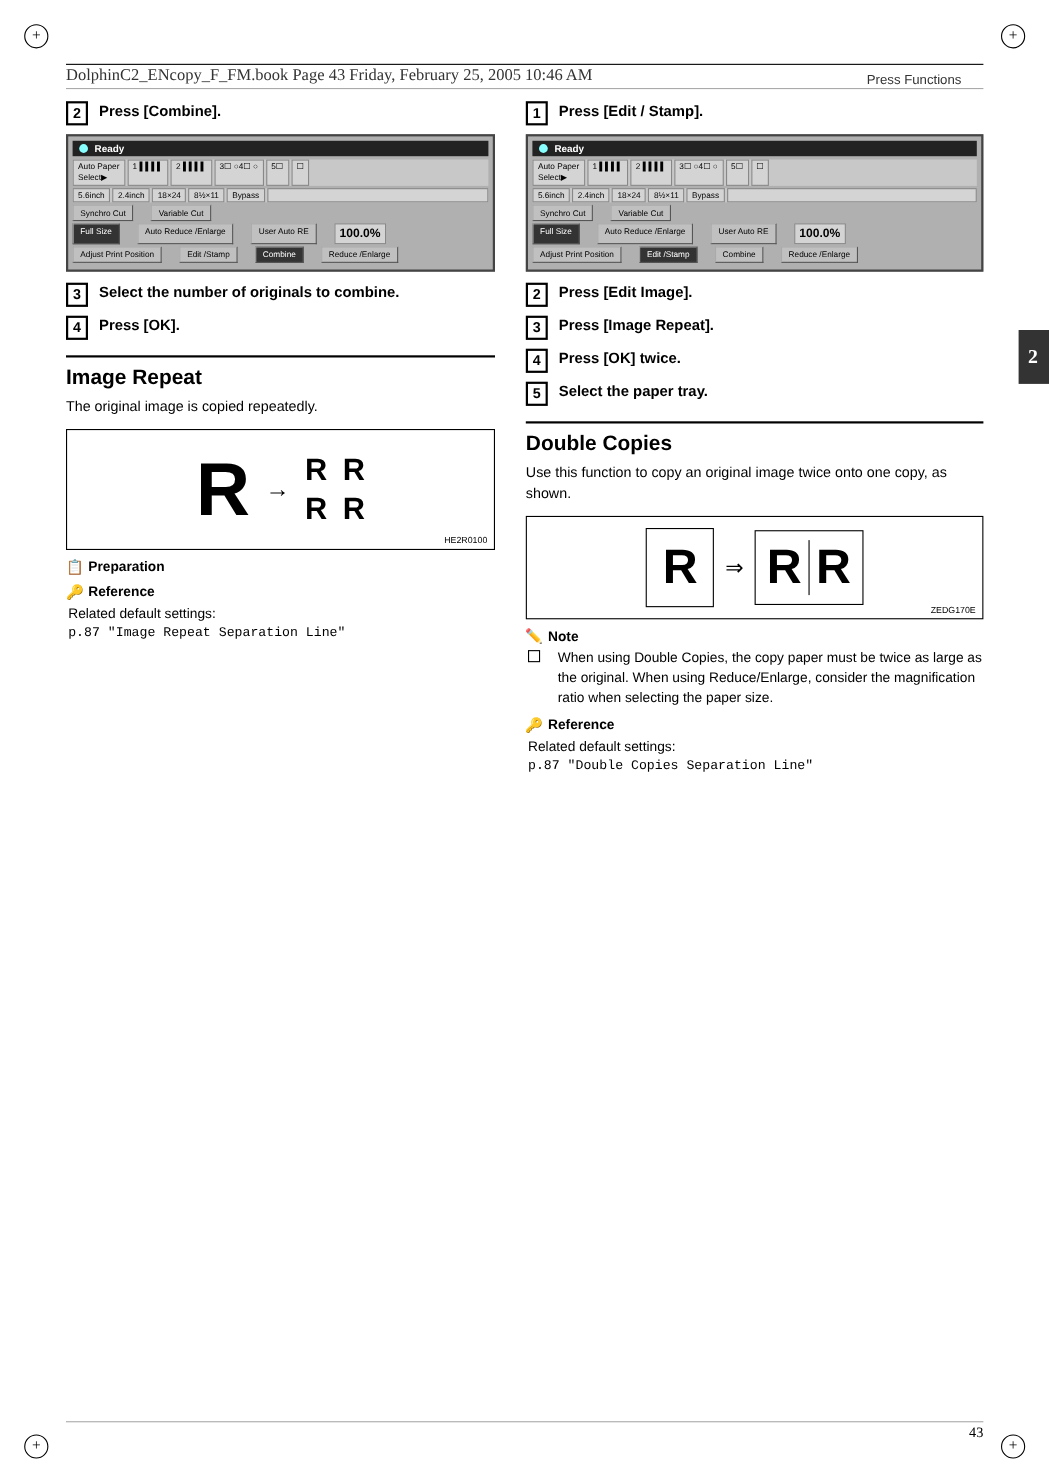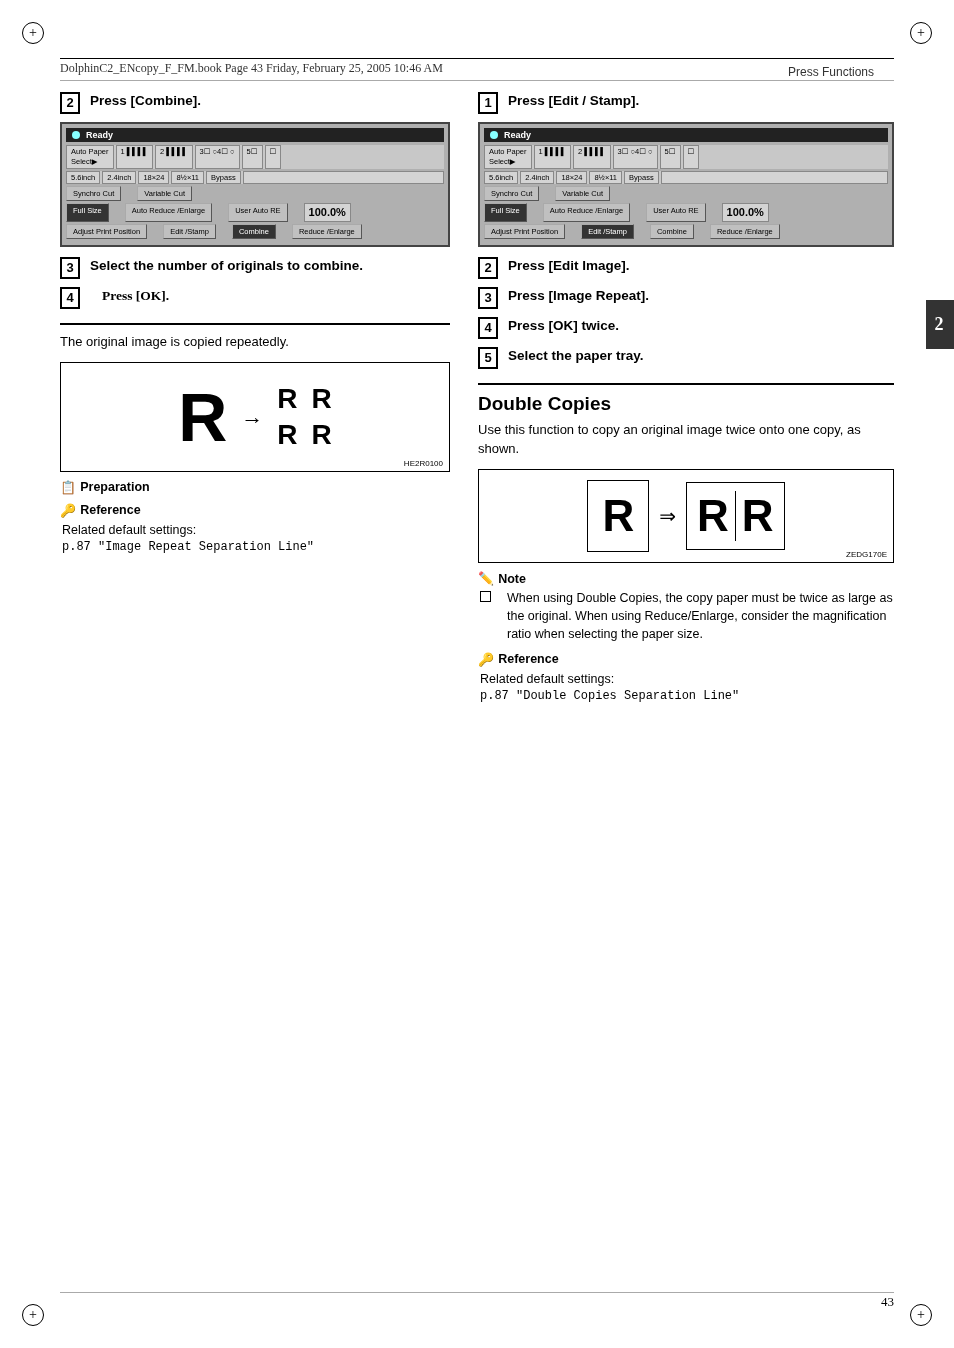--- a/index.html
+++ b/index.html
@@ -33,21 +33,21 @@
     .corner-circle.br { bottom: 22px; right: 22px; }
 
     
     .file-info-bar {
       position: absolute;
       top: 58px;
       left: 60px;
       right: 60px;
       border-top: 1px solid #000;
       padding-top: 2px;
-      font-size: 12px;
+      font-size: 15px;
       color: #333;
     }
     .file-info-bar span { margin-right: 20px; }
 
     
     .right-tab {
       position: absolute;
       top: 300px;
       right: 0;
       width: 28px;
@@ -421,25 +421,26 @@
     <div class="step-block">
       <div class="step-header">
         <span class="step-num boxed">3</span>
         <span class="step-text" style="margin-left:6px;">Select the number of originals to combine.</span>
       </div>
     </div>
 
     <div class="step-block">
       <div class="step-header">
         <span class="step-num boxed">4</span>
-        <span class="step-text" style="margin-left:18px;font-family:Liberation Serif, serif;">Press [OK].</span>
+        <span class="step-text" style="margin-left:6px;">Press [OK].</span>
       </div>
     </div>
 
     <div class="section-divider"></div>
+    <div class="section-title">Image Repeat</div>
 
     <div class="body-text">The original image is copied repeatedly.</div>
 
     <div class="image-repeat-box">
       <div class="big-r">R</div>
       <div class="arrow-right">→</div>
       <div class="small-r-grid">
         <div class="small-r">R</div>
         <div class="small-r">R</div>
         <div class="small-r">R</div>

